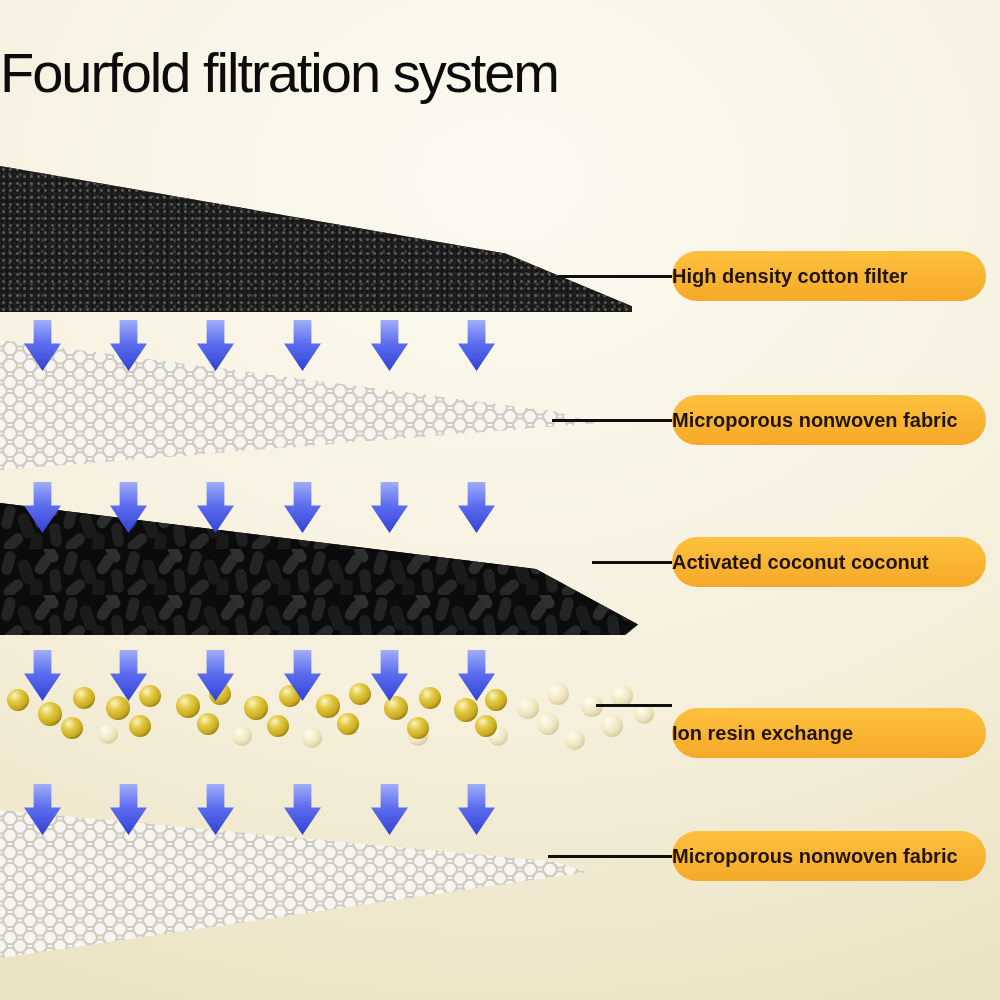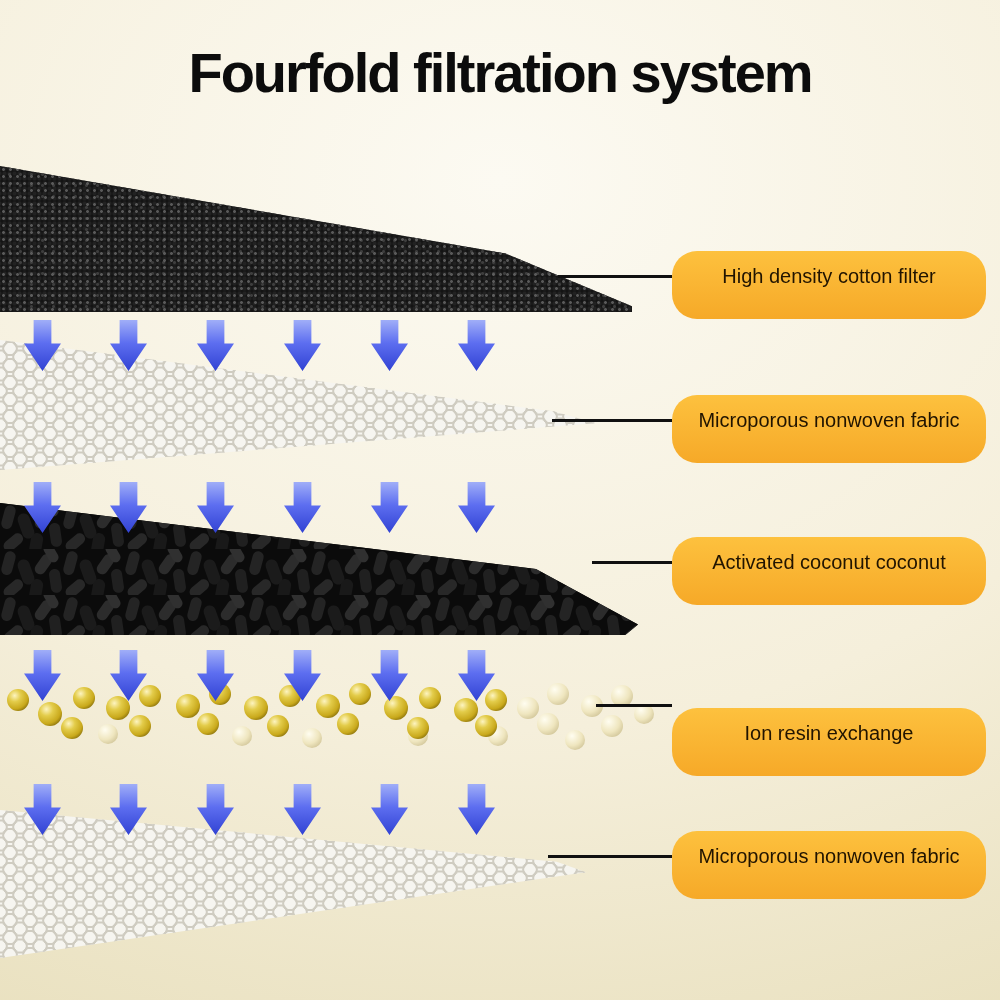--- a/index.html
+++ b/index.html
@@ -7,21 +7,21 @@
   body { font-family: "Liberation Sans", sans-serif; }
 
   #stage {
     position: relative; width: 1000px; height: 1000px; overflow: hidden;
     background: radial-gradient(130% 100% at 50% 18%,
       var(--bg-inner, #fcfaf2) 0%, #f5efdb 55%, var(--bg-outer, #e7deba) 100%);
   }
 
   .title {
     position: absolute; top: 40px; left: 0; width: 100%;
-    text-align: center; font-size: 56px; font-weight: 700;
+    text-align: left; font-size: 56px; font-weight: 400;
     letter-spacing: -2px; color: #0c0c0c;
   }
 
   .sheet { position: absolute; left: 0; }
 
   
   .sheet-cotton {
     top: 166px; width: 632px; height: 146px;
     clip-path: polygon(0 0, 80% 60%, 100% 96%, 100% 100%, 0 100%);
     background-color: #141414;
@@ -67,25 +67,25 @@
   .arrow {
     position: absolute; width: 37px; height: 51px;
     clip-path: polygon(26% 0, 74% 0, 74% 46%, 100% 46%, 50% 100%, 0 46%, 26% 46%);
     background: linear-gradient(180deg,
       var(--arrow-top, #9fadf8) 0%, #5d6ef0 45%, var(--arrow-bottom, #3142d3) 100%);
   }
 
   
   .leader { position: absolute; height: 2.5px; background: var(--line, #101010); }
   .badge {
-    position: absolute; left: 672px; width: 314px; height: 68px;
+    position: absolute; left: 672px; width: 314px; height: 50px;
     border-radius: 25px;
     background: linear-gradient(180deg, #fdc13e 0%, var(--badge-bg, #f5a92a) 100%);
     color: var(--badge-text, #211400);
-    font-size: 20px; font-weight: 400; text-align: center; line-height: 50px;
+    font-size: 20px; font-weight: 700; text-align: left; line-height: 50px;
     white-space: nowrap;
   }
 </style>
 </head>
 <body>
 
 <div id="stage">
 
   <h1 class="title">Fourfold filtration system</h1>
 

